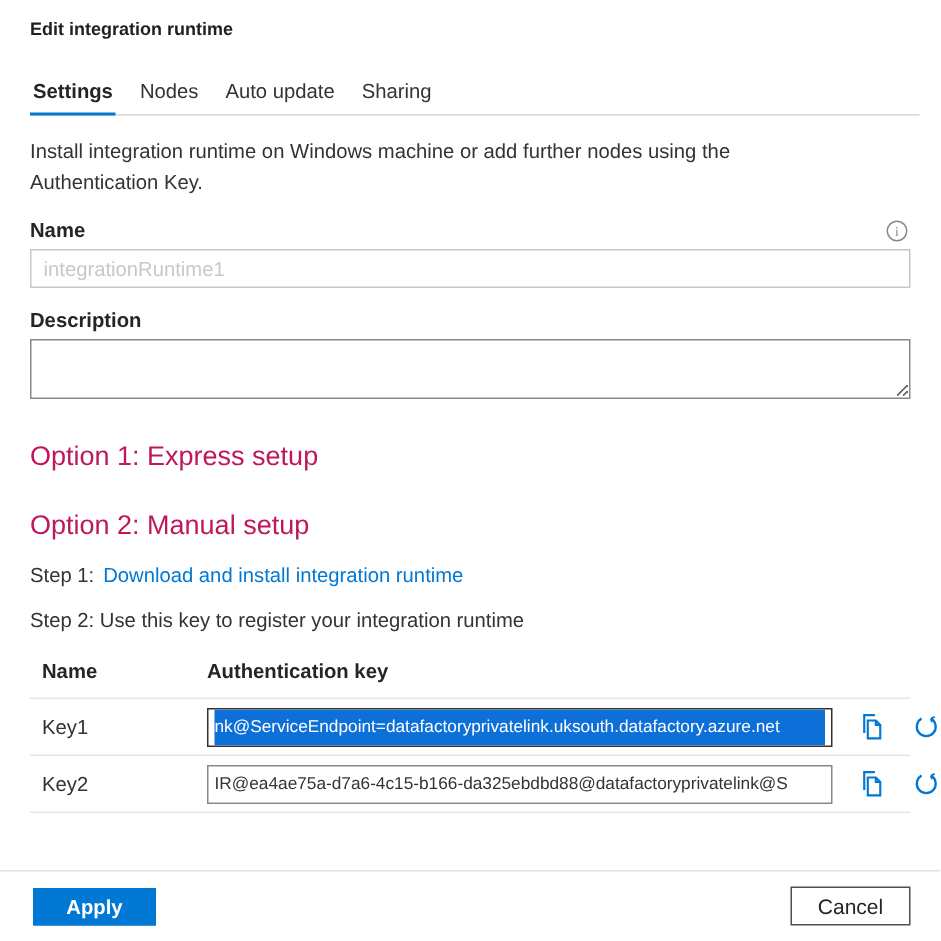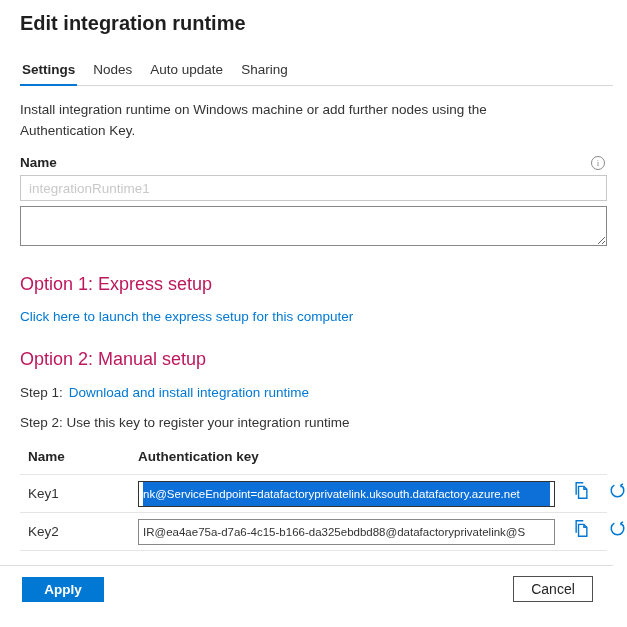--- a/index.html
+++ b/index.html
@@ -9,21 +9,21 @@
     font-size: 13.5px;
     color: #333;
     background: #fff;
     position: relative;
     overflow: hidden;
   }
   .container { padding: 0 20px; }
 
   .page-title {
     margin-top: 12px;
-    font-size: 20px;
+    font-size: 12px;
     font-weight: bold;
     color: #1f1f1f;
   }
 
   
   .tabbar {
     display: flex;
     gap: 14px;
     margin-top: 27px;
     border-bottom: 1px solid #d6d6d6;
@@ -114,21 +114,21 @@
     border-bottom: 1px solid #e5e5e5;
   }
   .key-row {
     display: grid;
     grid-template-columns: 110px 1fr;
     align-items: center;
     height: 38px;
     padding-left: 8px;
     border-bottom: 1px solid #e5e5e5;
   }
-  .key-value-cell { display: flex; align-items: flex-start; gap: 16px; }
+  .key-value-cell { display: flex; align-items: center; gap: 16px; }
   .key-input {
     flex: 0 0 417px;
     height: 26px;
     line-height: 24px;
     border: 1px solid #8a8886;
     padding: 0 4px;
     overflow: hidden;
     white-space: nowrap;
     font-size: 11.5px;
     color: #333;
@@ -146,22 +146,22 @@
     display: inline-flex;
     align-items: center;
     justify-content: center;
     cursor: pointer;
     flex: 0 0 auto;
   }
 
   
   .footer {
     position: absolute;
-    left: 0; right: 14px; bottom: 0;
-    height: 62px;
+    left: 0; right: 0; bottom: 0;
+    height: 47px;
     border-top: 1px solid #e0e0e0;
     background: #fff;
   }
   .apply-btn {
     position: absolute;
     left: 22px; top: 11px;
     width: 82px; height: 25px;
     background: #0078d4;
     border: 1px solid #0078d4;
     color: #fff;
@@ -197,24 +197,26 @@
   </div>
 
   <p class="intro">Install integration runtime on Windows machine or add further nodes using the Authentication Key.</p>
 
   <div class="field-label-row">
     <span class="field-label">Name</span>
     <span class="info-icon">i</span>
   </div>
   <input class="text-input" type="text" disabled="" value="integrationRuntime1" style="">
 
+  <div class="field-label-row">
+    <span class="field-label">Description</span>
+  </div>
   <textarea class="description-area" value="" style=""></textarea>
 
   <h2 class="section-heading">Option 1: Express setup</h2>
-  <a class="link express-link">Click here to launch the express setup for this computer</a>
 
   <h2 class="section-heading">Option 2: Manual setup</h2>
 
   <div class="step-line">
     <span>Step 1:</span><a class="link">Download and install integration runtime</a>
   </div>
 
   <div class="step-line">Step 2: Use this key to register your integration runtime</div>
 
   <div class="keys-table">

